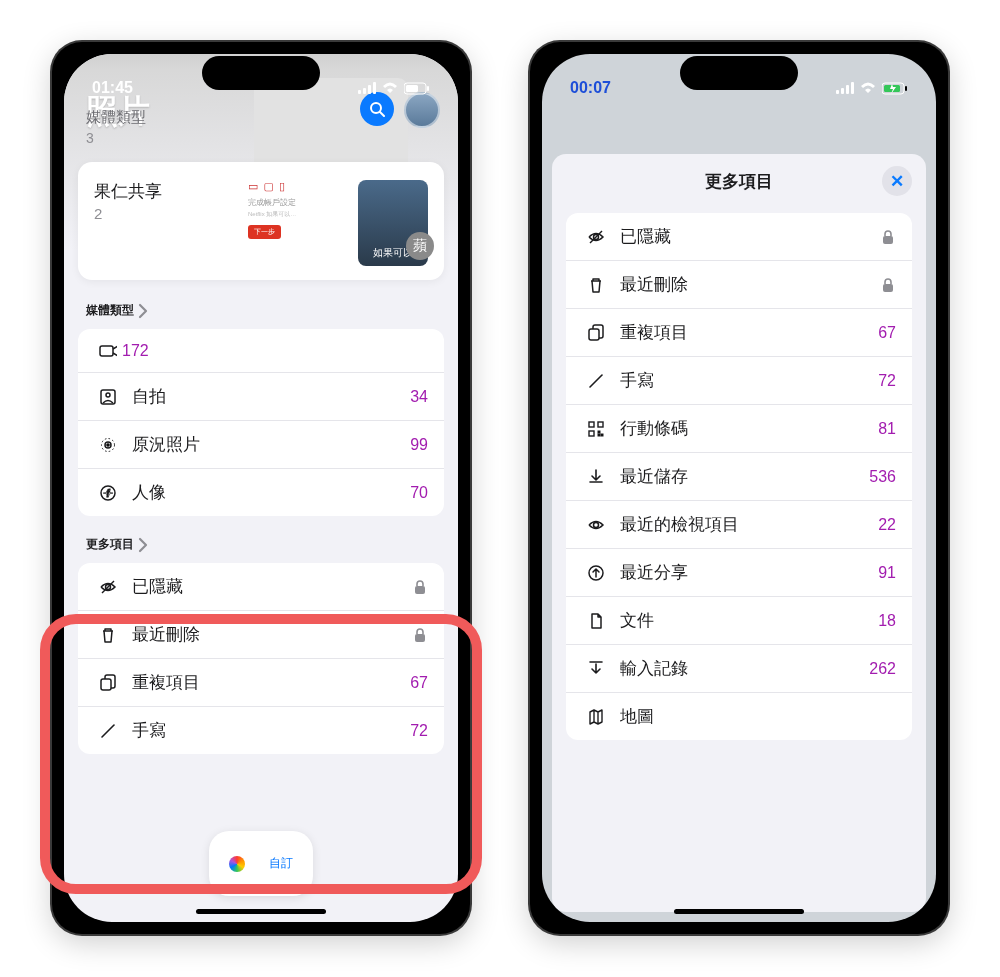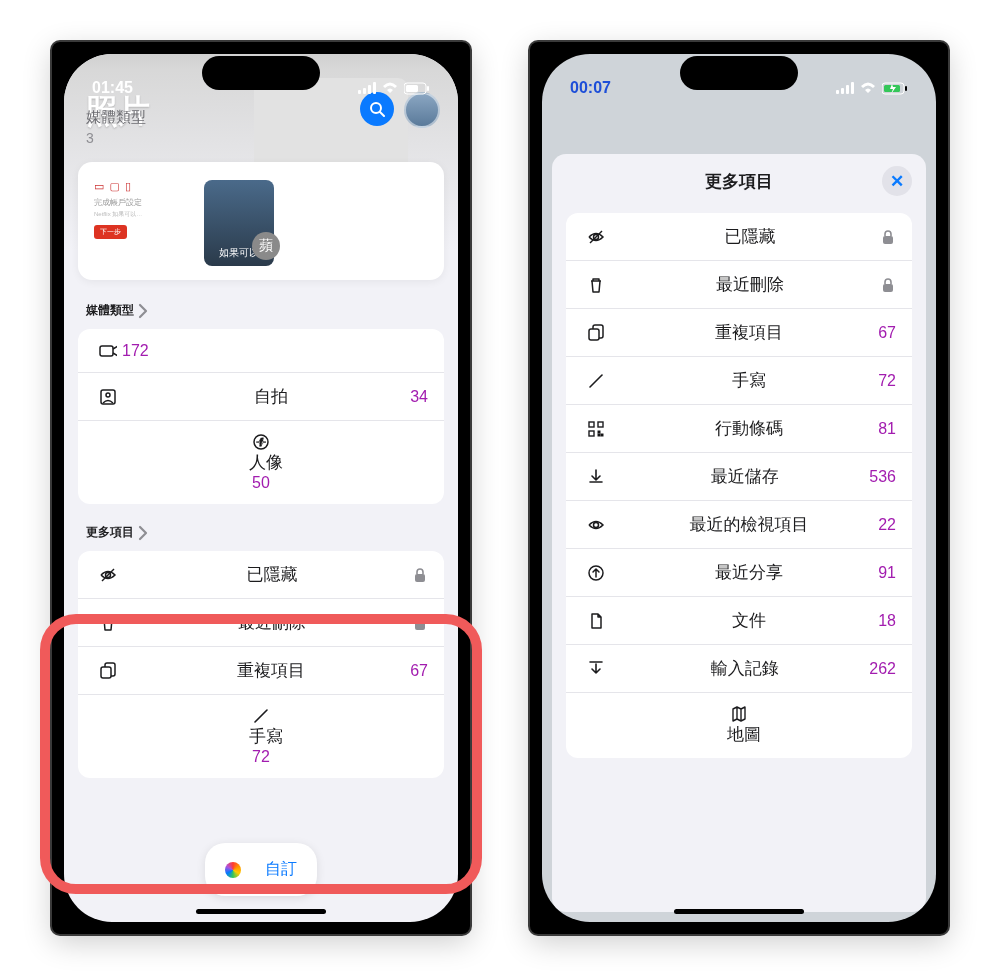--- a/index.html
+++ b/index.html
@@ -10,21 +10,21 @@
       height: 977px;
       display: flex;
       gap: 60px;
       padding: 42px 52px;
       justify-content: center;
     }
     .phone {
       width: 420px;
       height: 892px;
       background: #000;
-      border-radius: 8px;
+      border-radius: 30px;
       padding: 12px;
       position: relative;
       box-shadow: 0 0 0 2px #3a3a3a, 0 8px 30px rgba(0,0,0,0.2);
     }
     .screen {
       width: 100%;
       height: 100%;
       background: #f2f2f7;
       border-radius: 48px;
       overflow: hidden;
@@ -164,35 +164,35 @@
     }
     .list-row {
       display: flex;
       align-items: center;
       padding: 12px 16px;
       font-size: 17px;
       color: #1c1c1e;
       border-bottom: 0.5px solid #e5e5ea;
       min-height: 44px;
     }
-    .list-row:last-child { border-bottom:none;flex-direction:column; }
+    .list-row:last-child { border-bottom:none; }
     .row-icon { width: 28px; display:flex; justify-content:center; color:#1c1c1e; }
-    .row-label { flex: 1; margin-left: 10px; text-align: center; }
+    .row-label { flex: 1; margin-left: 10px; }
     .row-trail { color: #a21caf; font-size: 16px; }
 
     .customize-pill {
       position: absolute;
       bottom: 26px;
       left: 50%;
       transform: translateX(-50%);
       background: #fff;
       border-radius: 20px;
-      padding: 16px 20px;
+      padding: 24px 20px;
       display:flex; align-items:center; gap:24px;
-      font-size: 16px;
+      font-size: 12px;
       color: #0a7aff;
       box-shadow: 0 2px 10px rgba(0,0,0,0.1);
     }
     .multicolor {
       width:16px;height:16px;border-radius:50%;
       background: conic-gradient(#ff3b30,#ff9500,#ffcc00,#34c759,#007aff,#af52de,#ff3b30);
       display:inline-block;
     }
     .home-ind {
       position:absolute; bottom:8px; left:50%; transform:translateX(-50%);
@@ -375,20 +375,24 @@
       <div class="hero-faint-text">媒體類型</div>
       <div class="hero-faint-text2">3</div>
       <div class="search-btn">
         <svg width="15" height="15">
             <use href="#i-search"></use>
           </svg>
       </div>
       <div class="avatar"></div>
 
       <div class="share-card">
+        <div class="share-left">
+          <div class="share-title">果仁共享</div>
+          <div class="share-count">2</div>
+        </div>
         <div class="share-mid">
           <div class="icons">▭ ▢ ▯</div>
           <div>完成帳戶設定</div>
           <div style="font-size:6px;color:#bbb;margin-top:2px;">Netflix 如果可以…</div>
           <span class="red-btn">下一步</span>
         </div>
         <div class="share-thumb">
           <span style="color:#fff;font-size:10px;">如果可以</span>
           <span class="badge">蘋</span>
         </div>
@@ -418,25 +422,34 @@
             <svg width="18" height="18" stroke="currentColor">
               <use href="#i-selfie"></use>
             </svg>
           </span>
           <span class="row-label">自拍</span>
           <span class="row-trail">34</span>
         </div>
         <div class="list-row">
           <span class="row-icon">
             <svg width="18" height="18" stroke="currentColor">
+              <use href="#i-live"></use>
+            </svg>
+          </span>
+          <span class="row-label">原況照片</span>
+          <span class="row-trail">99</span>
+        </div>
+        <div class="list-row">
+          <span class="row-icon">
+            <svg width="18" height="18" stroke="currentColor">
               <use href="#i-portrait"></use>
             </svg>
           </span>
           <span class="row-label">人像</span>
-          <span class="row-trail">50</span>
+          <span class="row-trail">70</span>
         </div>
       </div>
 
     <div style="height:10px"></div>
     <div class="section-header">
       <span>更多項目</span>
       <span class="chev">
           <svg width="10" height="16">
             <use href="#i-chev"></use>
           </svg>

